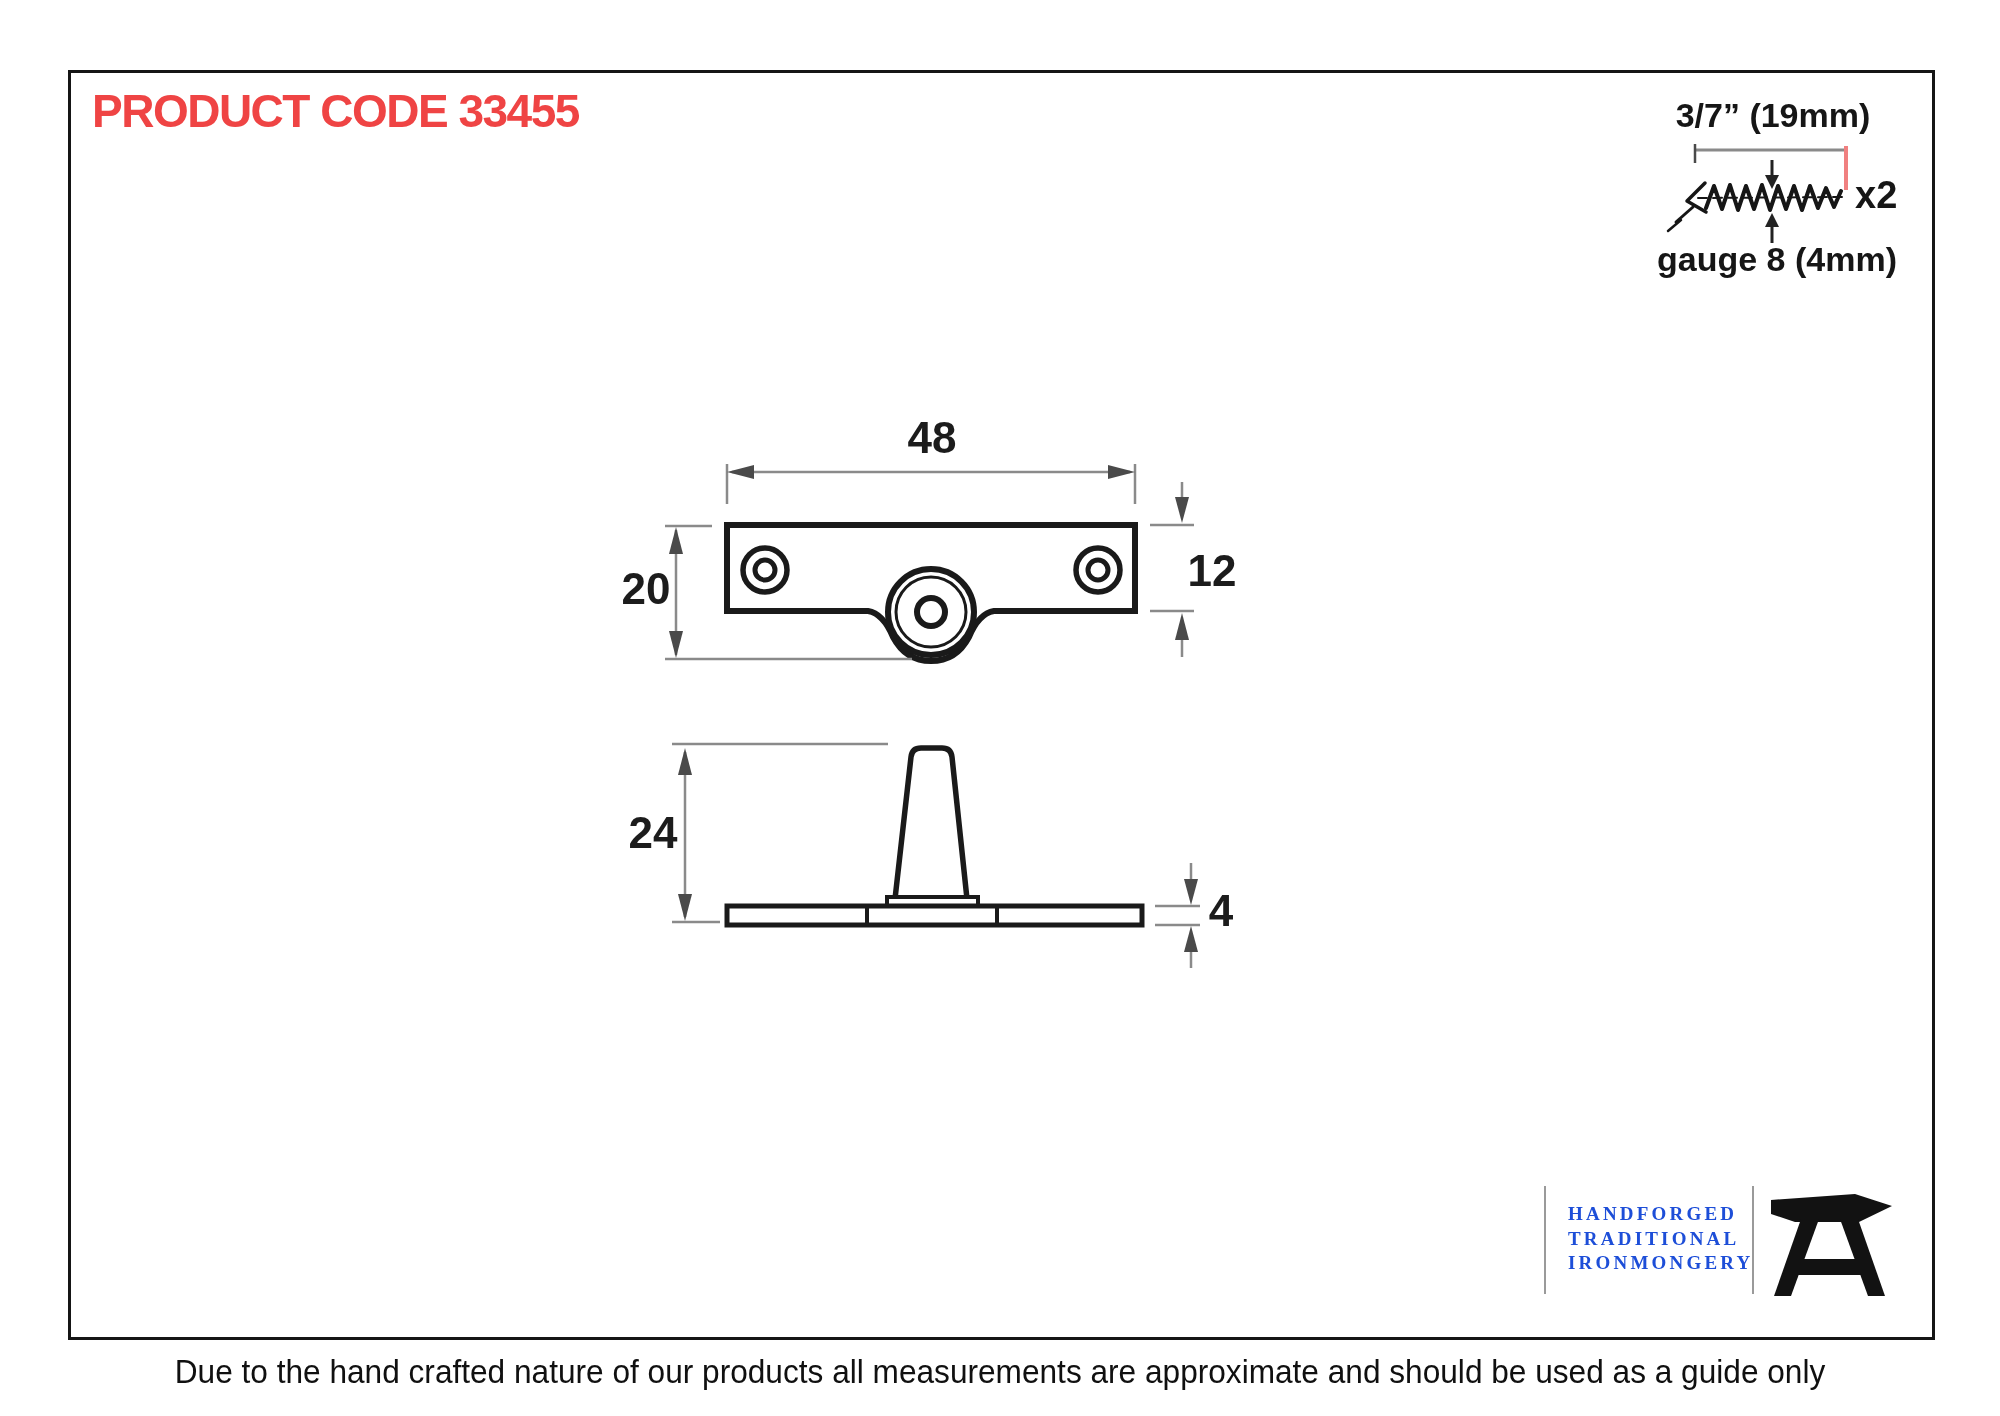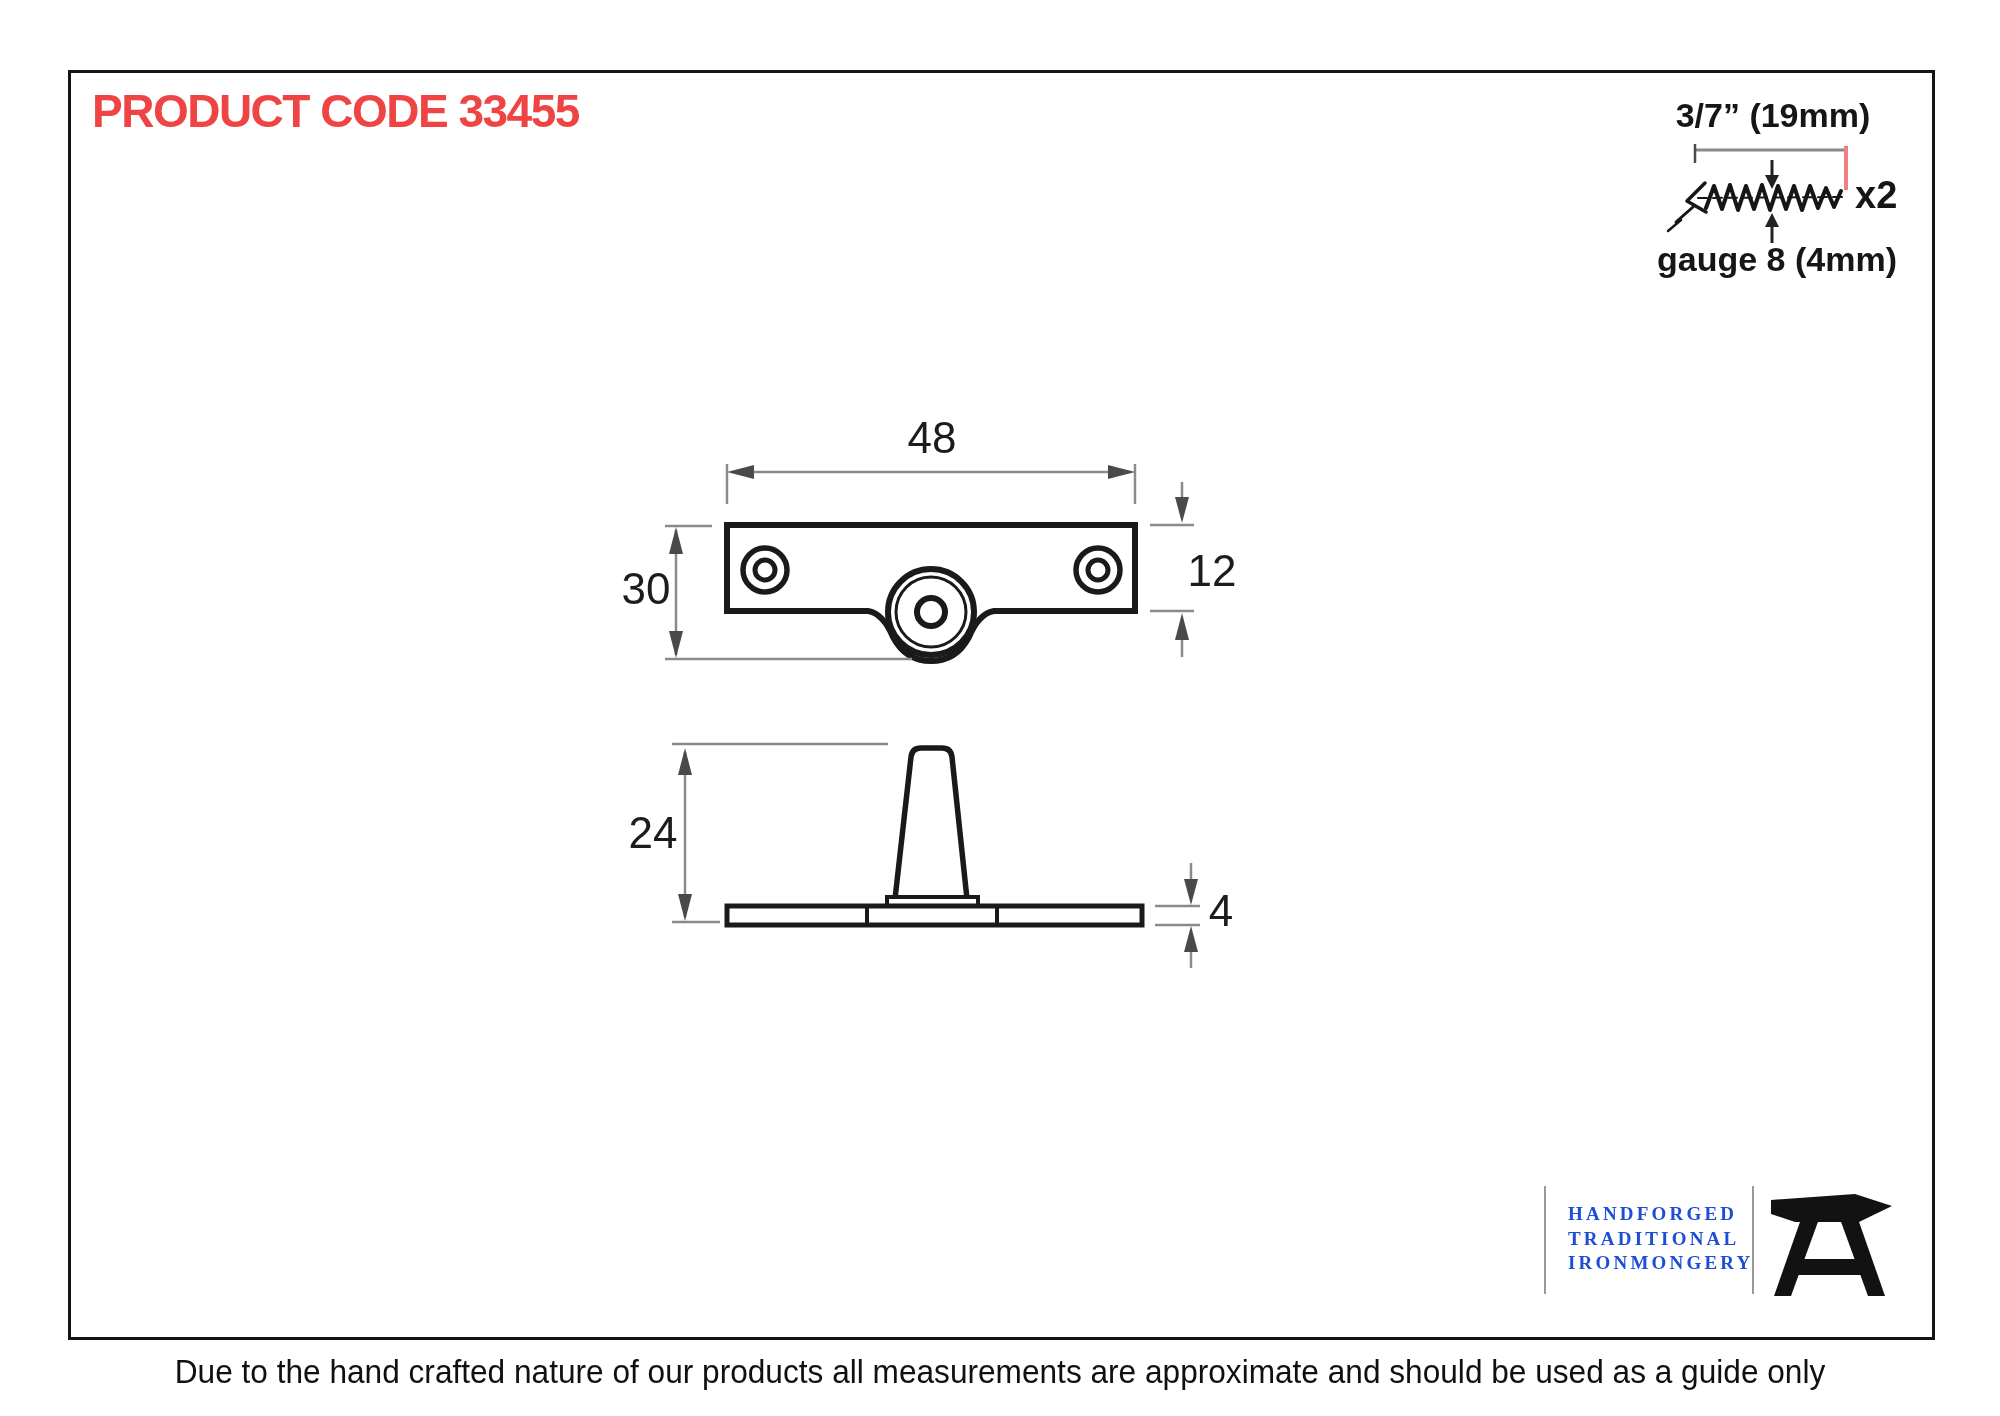--- a/index.html
+++ b/index.html
@@ -3,21 +3,21 @@
 <meta charset="utf-8">
 <style>
   html,body{margin:0;padding:0;background:#ffffff;}
   body{width:2000px;height:1416px;position:relative;font-family:"Liberation Sans",sans-serif;color:#111;overflow:hidden;}
   .frame{position:absolute;left:68px;top:70px;width:1861px;height:1264px;border:3px solid #151515;background:#fff;}
   .abs{position:absolute;white-space:nowrap;}
   .product-code{left:92px;top:84px;font-size:46px;font-weight:700;letter-spacing:-1.5px;color:#ef4444;}
   .screw-len{left:1773px;top:96px;font-size:34px;font-weight:700;transform:translateX(-50%);color:#161616;}
   .screw-gauge{left:1777px;top:240px;font-size:34px;font-weight:700;transform:translateX(-50%);color:#161616;}
   .screw-qty{left:1855px;top:174px;font-size:38px;font-weight:700;color:#161616;}
-  .dim{font-size:44px;font-weight:400;color:#1c1c1c;transform:translateX(-50%);}
+  .dim{font-size:44px;font-weight:700;color:#1c1c1c;transform:translateX(-50%);}
   .dim-48{left:932px;top:413px;}
   .dim-20{left:646px;top:564px;}
   .dim-12{left:1212px;top:546px;}
   .dim-24{left:653px;top:808px;}
   .dim-4{left:1221px;top:886px;}
   .logo-text{left:1568px;top:1202px;font-family:"Liberation Serif",serif;font-size:19px;font-weight:700;
              letter-spacing:3.2px;color:#1d4ed8;line-height:24.5px;}
   .logo-text div{white-space:nowrap;}
   .disclaimer{left:1000px;top:1352px;font-size:34px;color:#101010;transform:translateX(-50%) scaleX(0.93);transform-origin:center;}
   svg.linework{position:absolute;left:0;top:0;}
@@ -128,21 +128,21 @@
   </g>
 </svg>
 
 <span class="abs product-code">PRODUCT CODE 33455</span>
 
 <span class="abs screw-len">3/7” (19mm)</span>
 <span class="abs screw-qty">x2</span>
 <span class="abs screw-gauge">gauge 8 (4mm)</span>
 
 <span class="abs dim dim-48">48</span>
-<span class="abs dim dim-20">30</span>
+<span class="abs dim dim-20">20</span>
 <span class="abs dim dim-12">12</span>
 <span class="abs dim dim-24">24</span>
 <span class="abs dim dim-4">4</span>
 
 <div class="abs logo-text">
   <div>HANDFORGED</div>
   <div>TRADITIONAL</div>
   <div>IRONMONGERY</div>
 </div>
 

